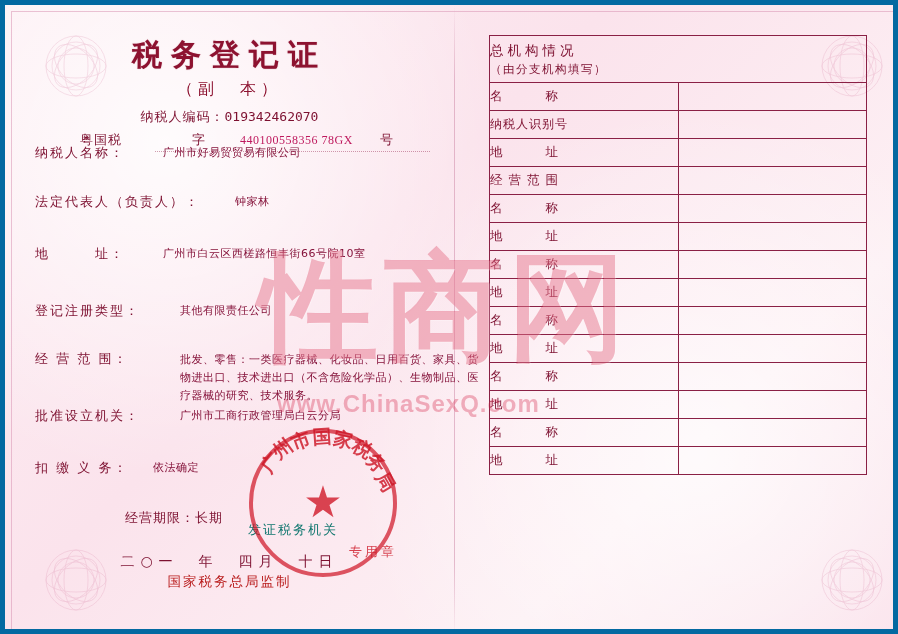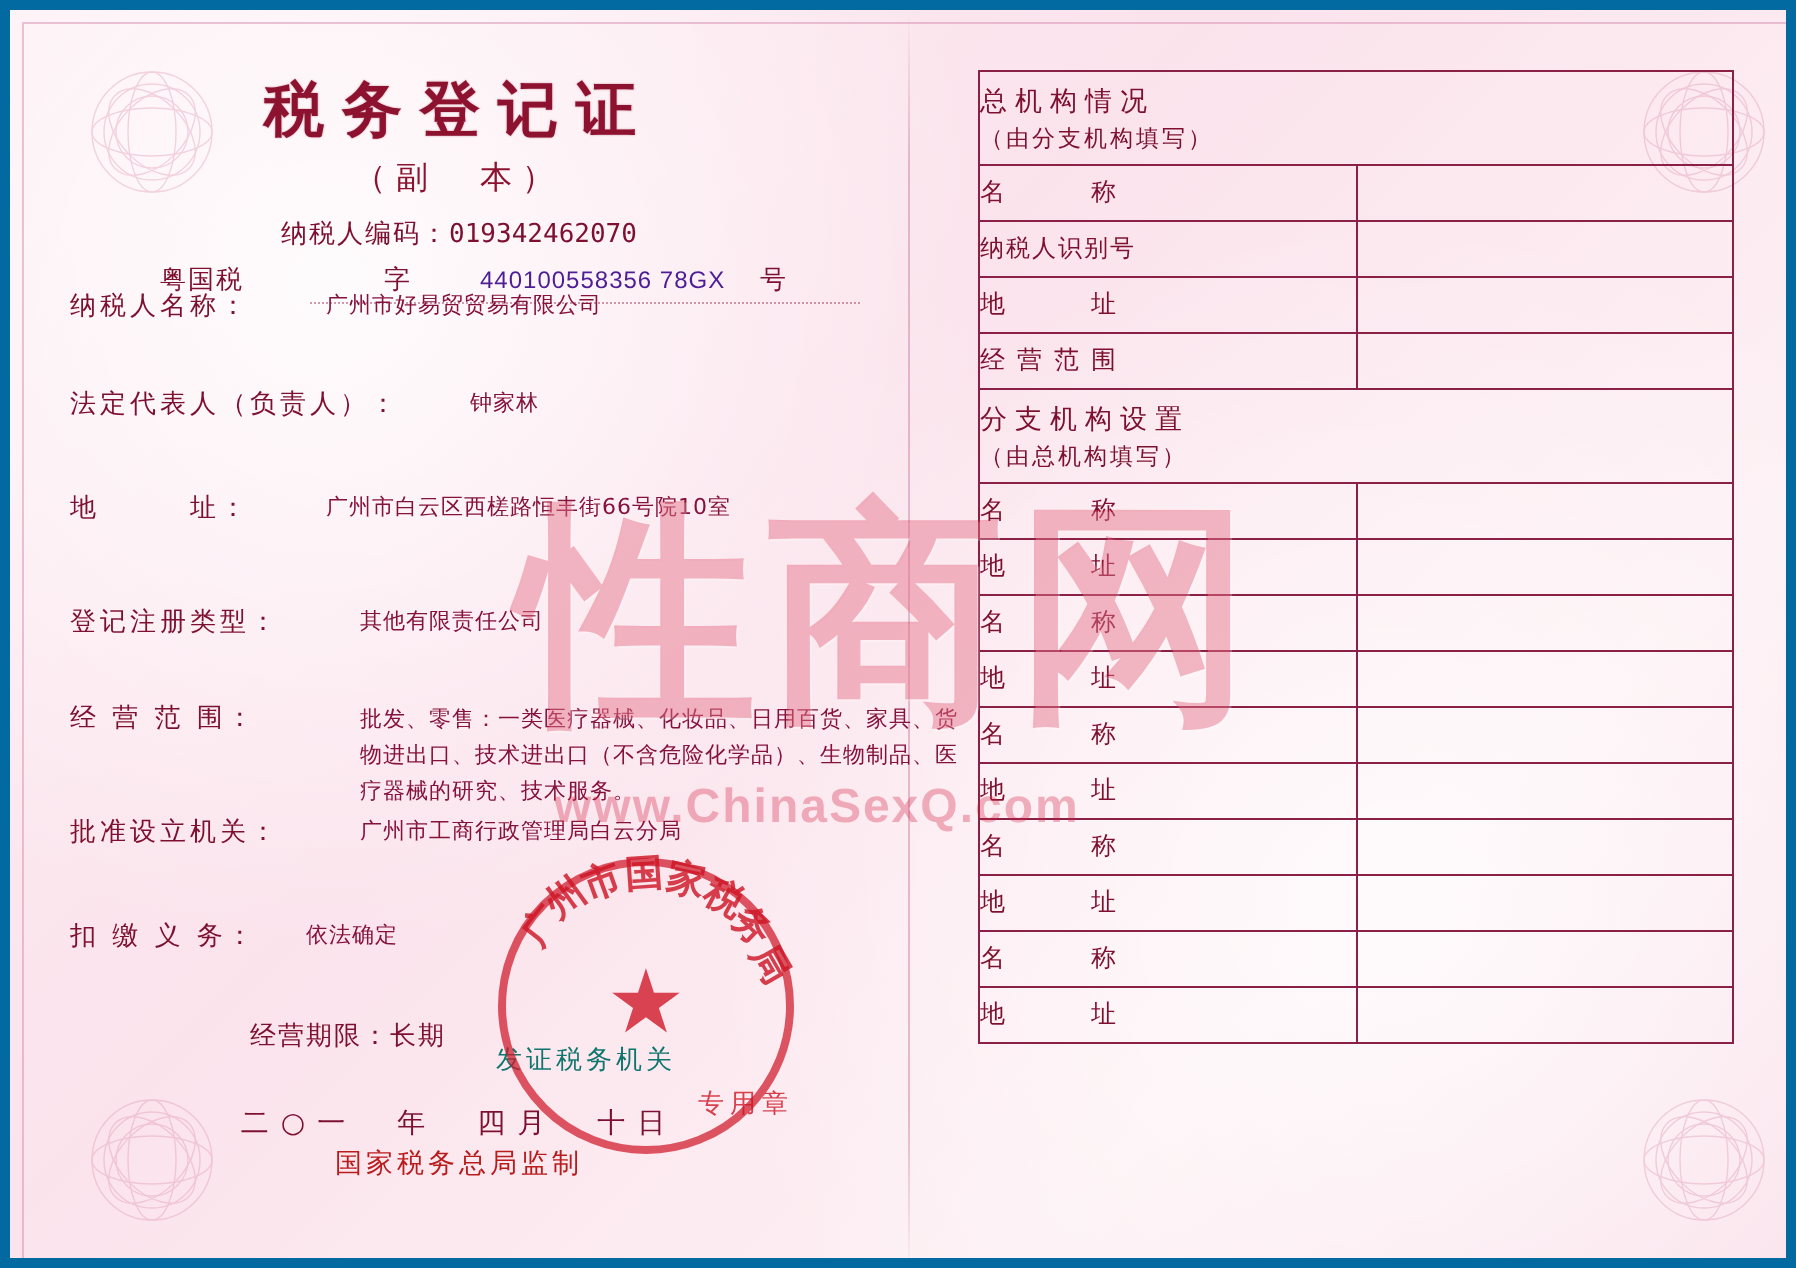--- a/index.html
+++ b/index.html
@@ -106,24 +106,24 @@
   .code-line .seg-a {
     position: absolute; left: 0; top: 2px;
     letter-spacing: 1px;
   }
   .code-line .seg-zi {
     position: absolute; left: 112px; top: 2px;
     letter-spacing: 1px;
   }
   .code-line .seg-num {
     position: absolute; left: 160px; top: 4px;
-    font-family: Liberation Sans, sans-serif;
+    font-family: Liberation Serif, serif;
     font-size: 12px;
     letter-spacing: 0.5px;
-    color: #4c1d95;
+    color: #be185d;
   }
   .code-line .seg-hao {
     position: absolute; left: 300px; top: 2px;
   }
   .dotline {
     position: absolute;
     border-bottom: 1px dotted rgba(150,40,80,0.45);
   }
 
   .field {
@@ -466,26 +466,20 @@
         </tr>
         <tr>
           <td class="key">地　　址</td>
           <td class="val"></td>
         </tr>
         <tr>
           <td class="key">经营范围</td>
           <td class="val"></td>
         </tr>
 
-        <tr>
-          <td class="head" colspan="2">
-            <span>分支机构设置</span>
-            <span class="sub">（由总机构填写）</span>
-          </td>
-        </tr>
 
         <tr>
           <td class="key">名　　称</td>
           <td class="val"></td>
         </tr>
         <tr>
           <td class="key">地　　址</td>
           <td class="val"></td>
         </tr>
 

